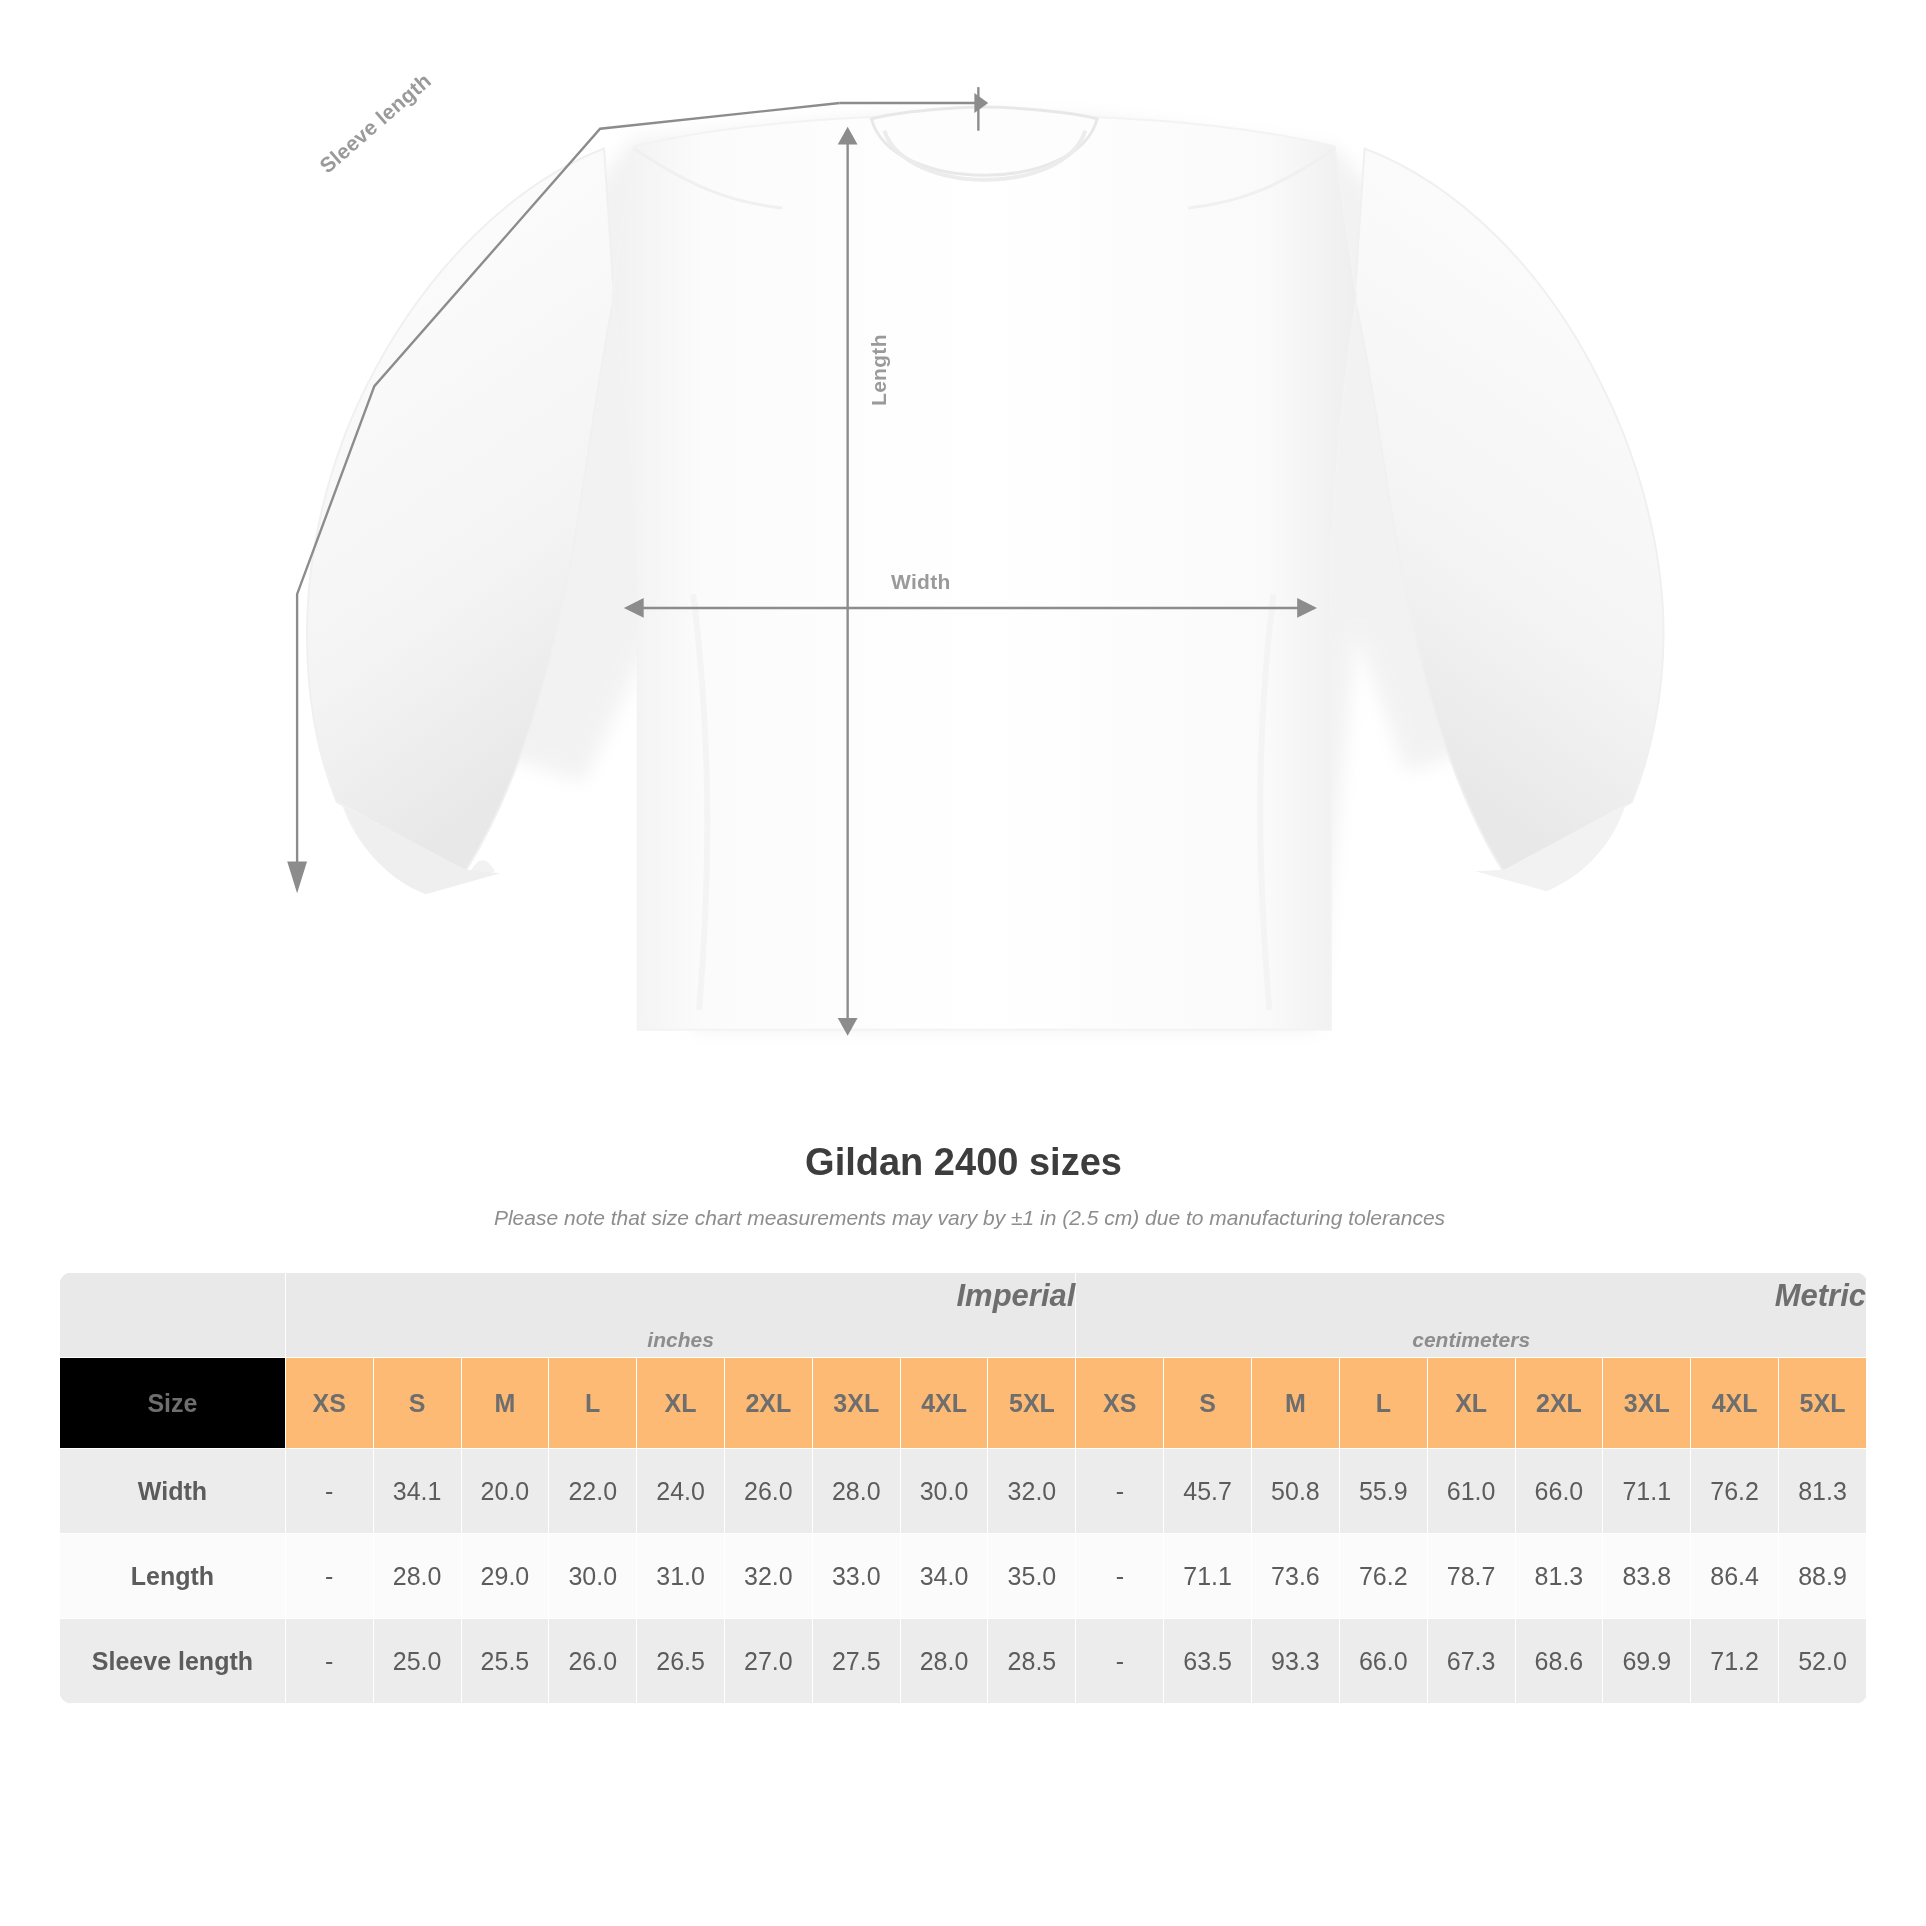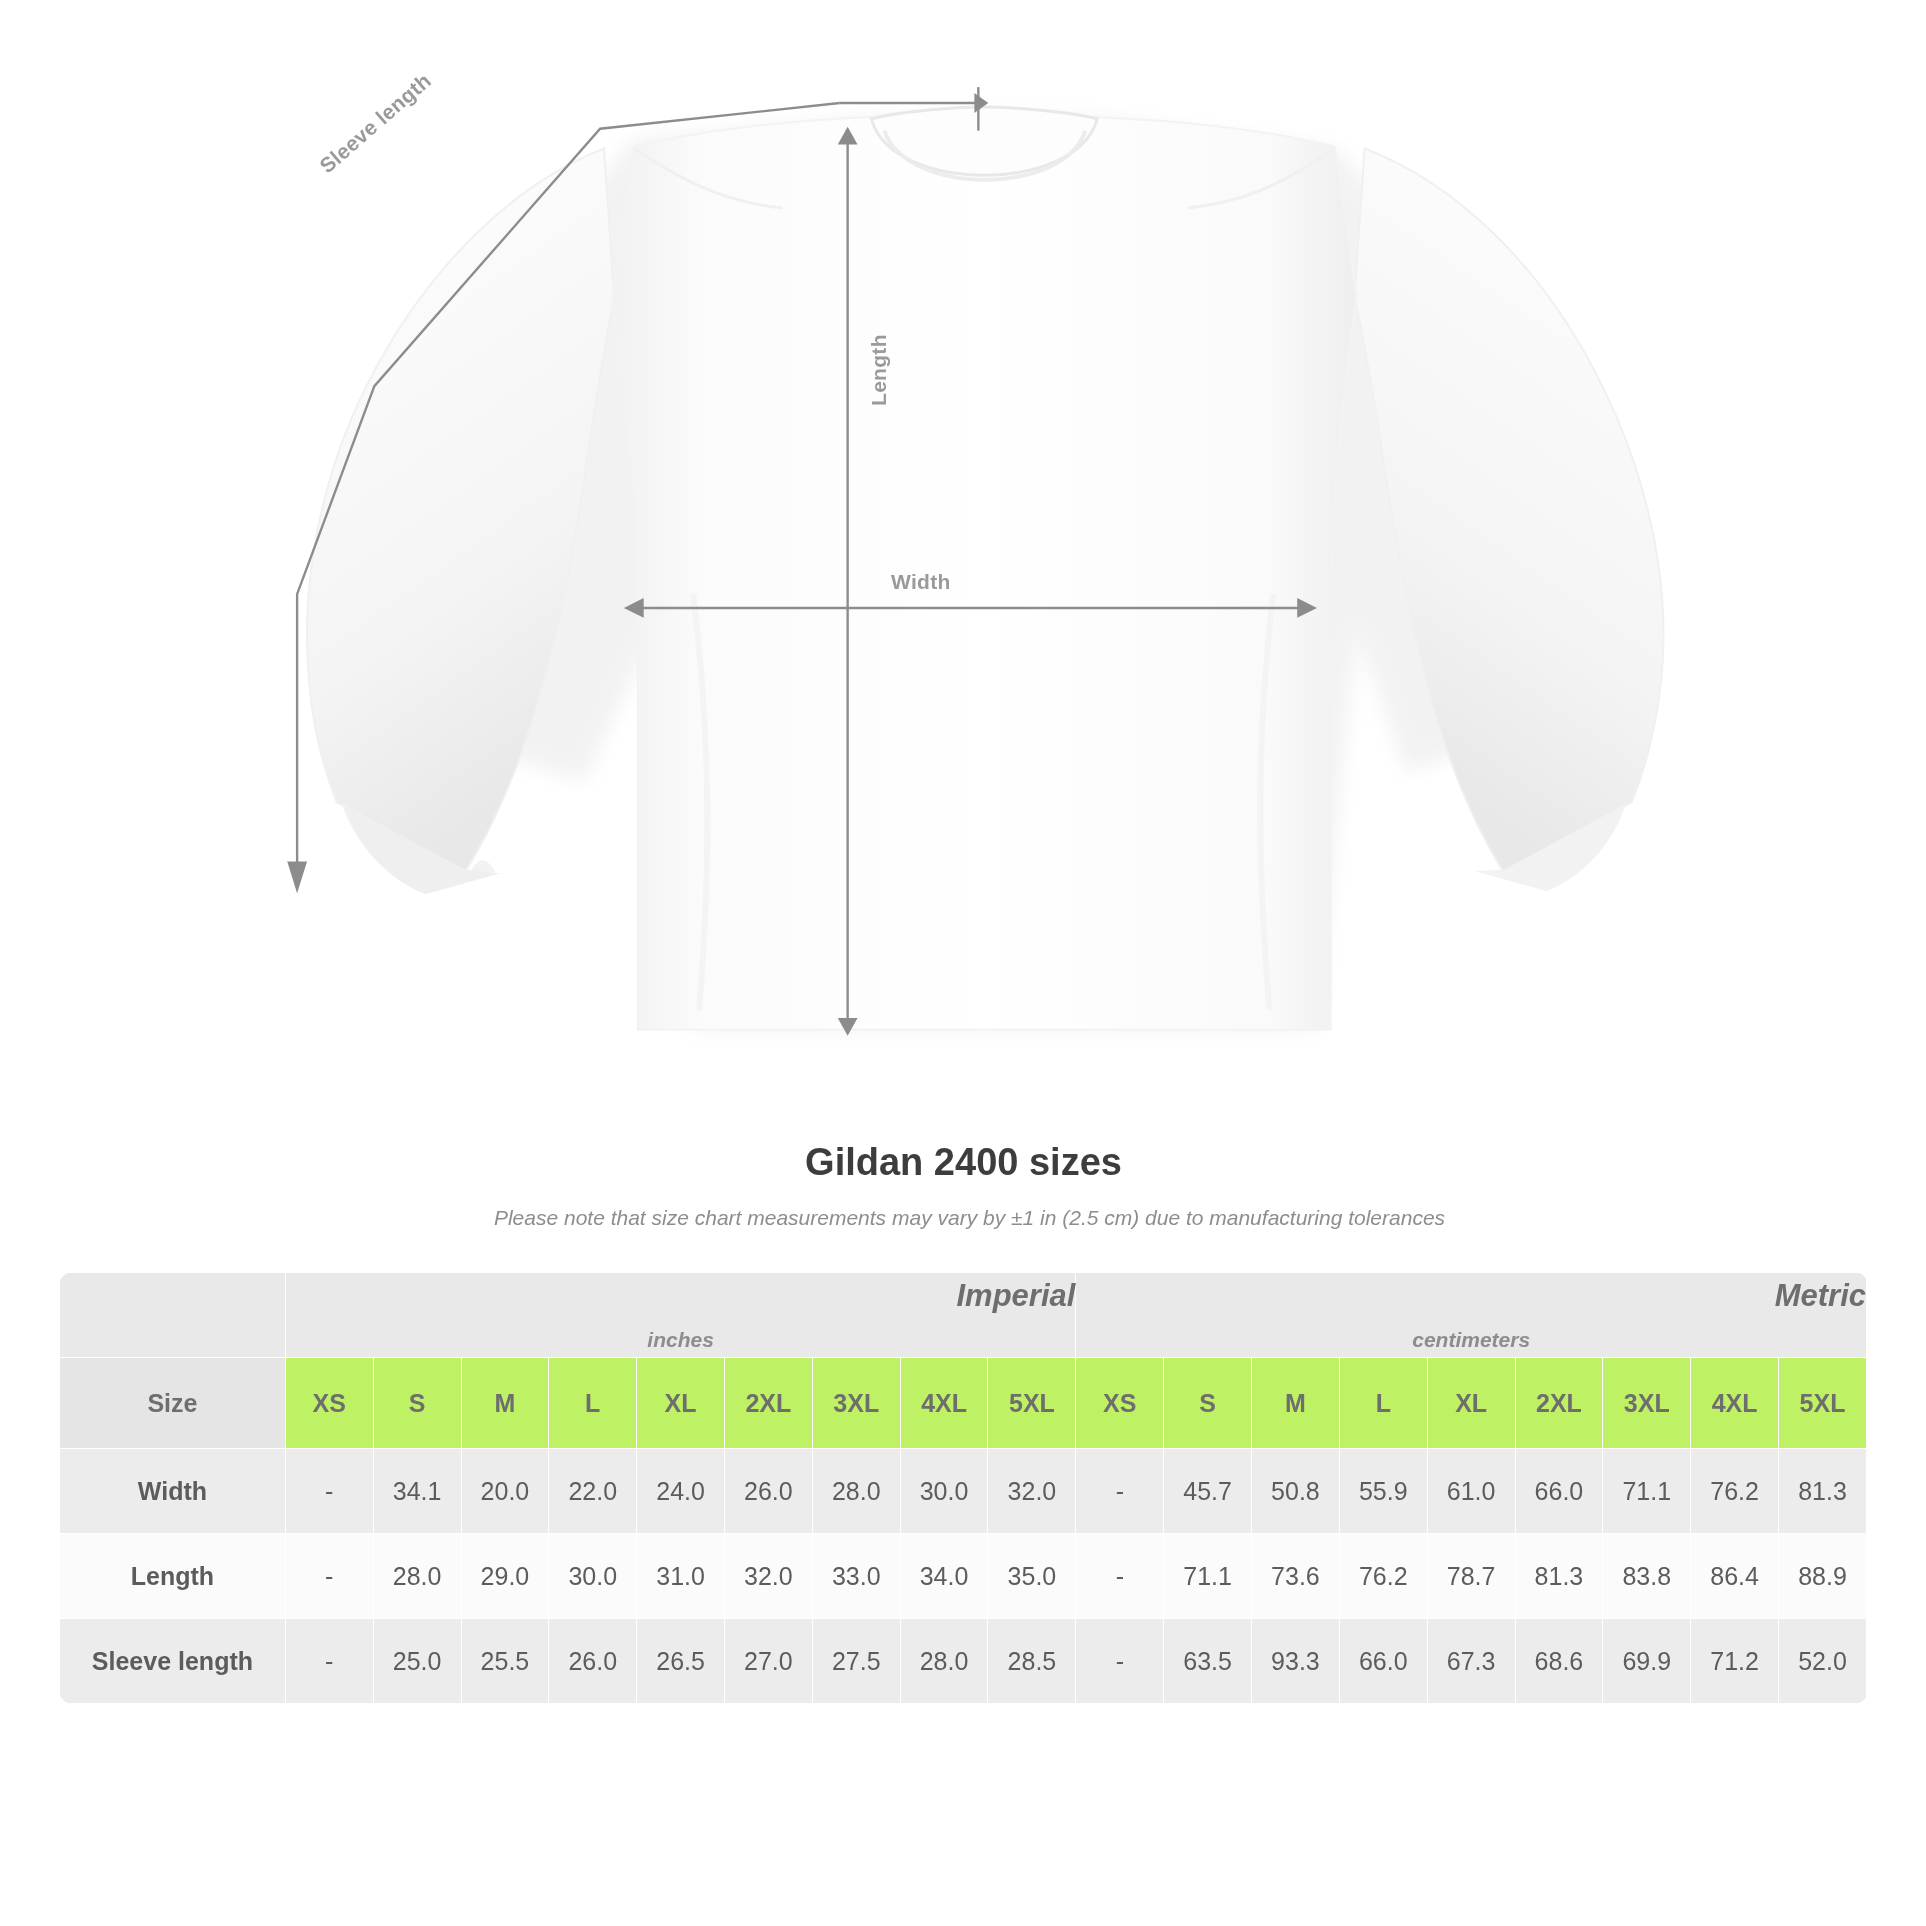--- a/index.html
+++ b/index.html
@@ -101,27 +101,27 @@
   .unit-cell .u-sub {
     font-size: 21px;
     font-style: italic;
     color: #8d8d8d;
     display: block;
     margin-top: 14px;
   }
   .corner-cell { background: #e9e9e9; border: none; }
 
   thead .hdr-row th {
-    background: #bef264;
+    background: #fdba74;
     font-size: 25px;
     font-weight: bold;
     color: #6e6e6e;
     height: 91px;
   }
-  thead .hdr-row th.first-col { background: #e5e5e5; }
+  thead .hdr-row th.first-col { background: #000000; }
 
   tbody tr.row-shade td { background: #ececec; }
   tbody tr.row-plain td { background: #fbfbfb; }
   tbody td.first-col {
     font-weight: bold;
     color: #5c5c5c;
   }
 
   
   .table-wrap { border-radius: 14px; overflow: hidden; }

